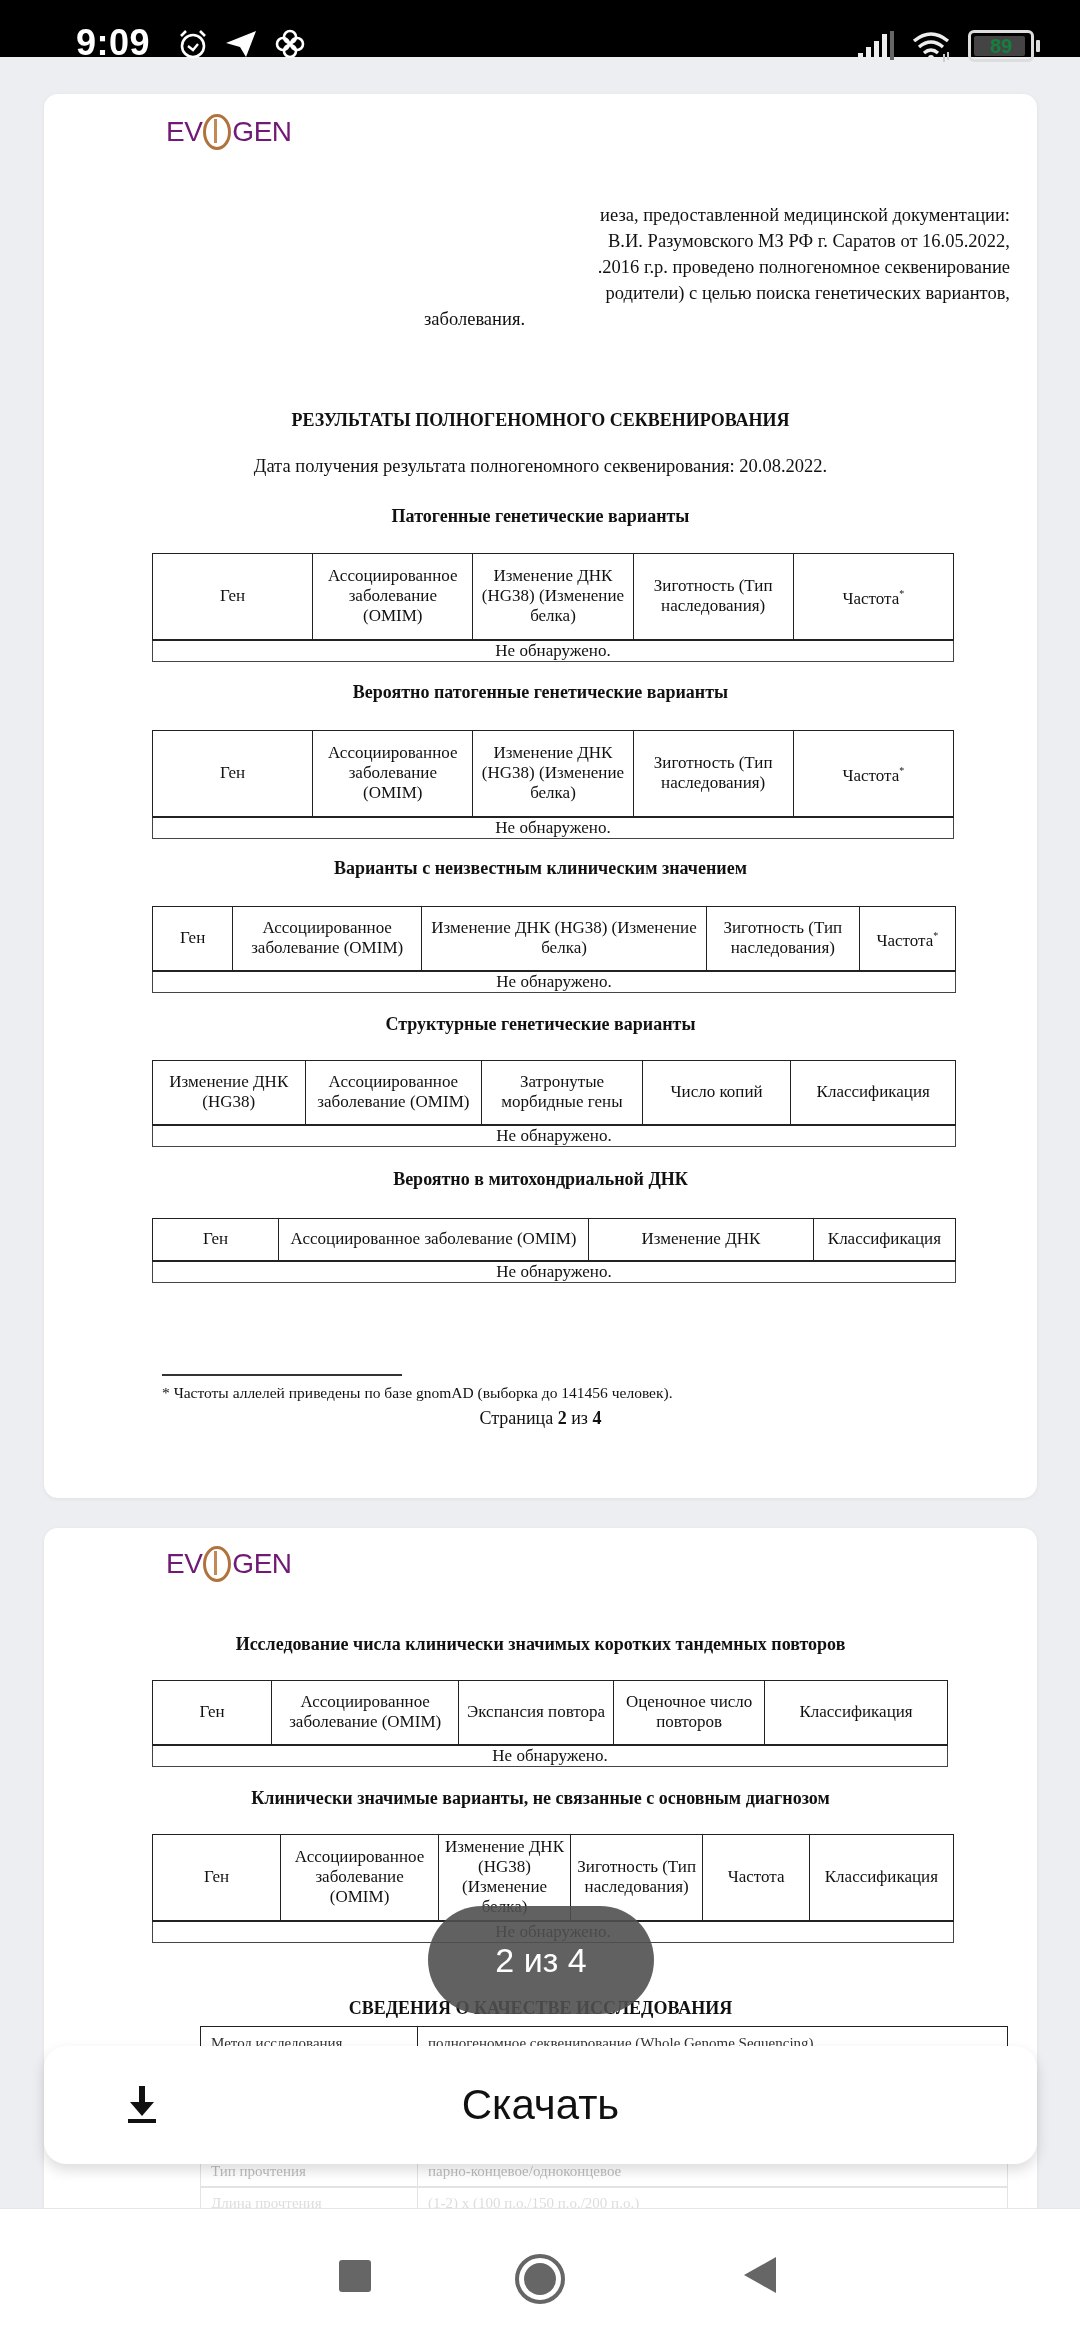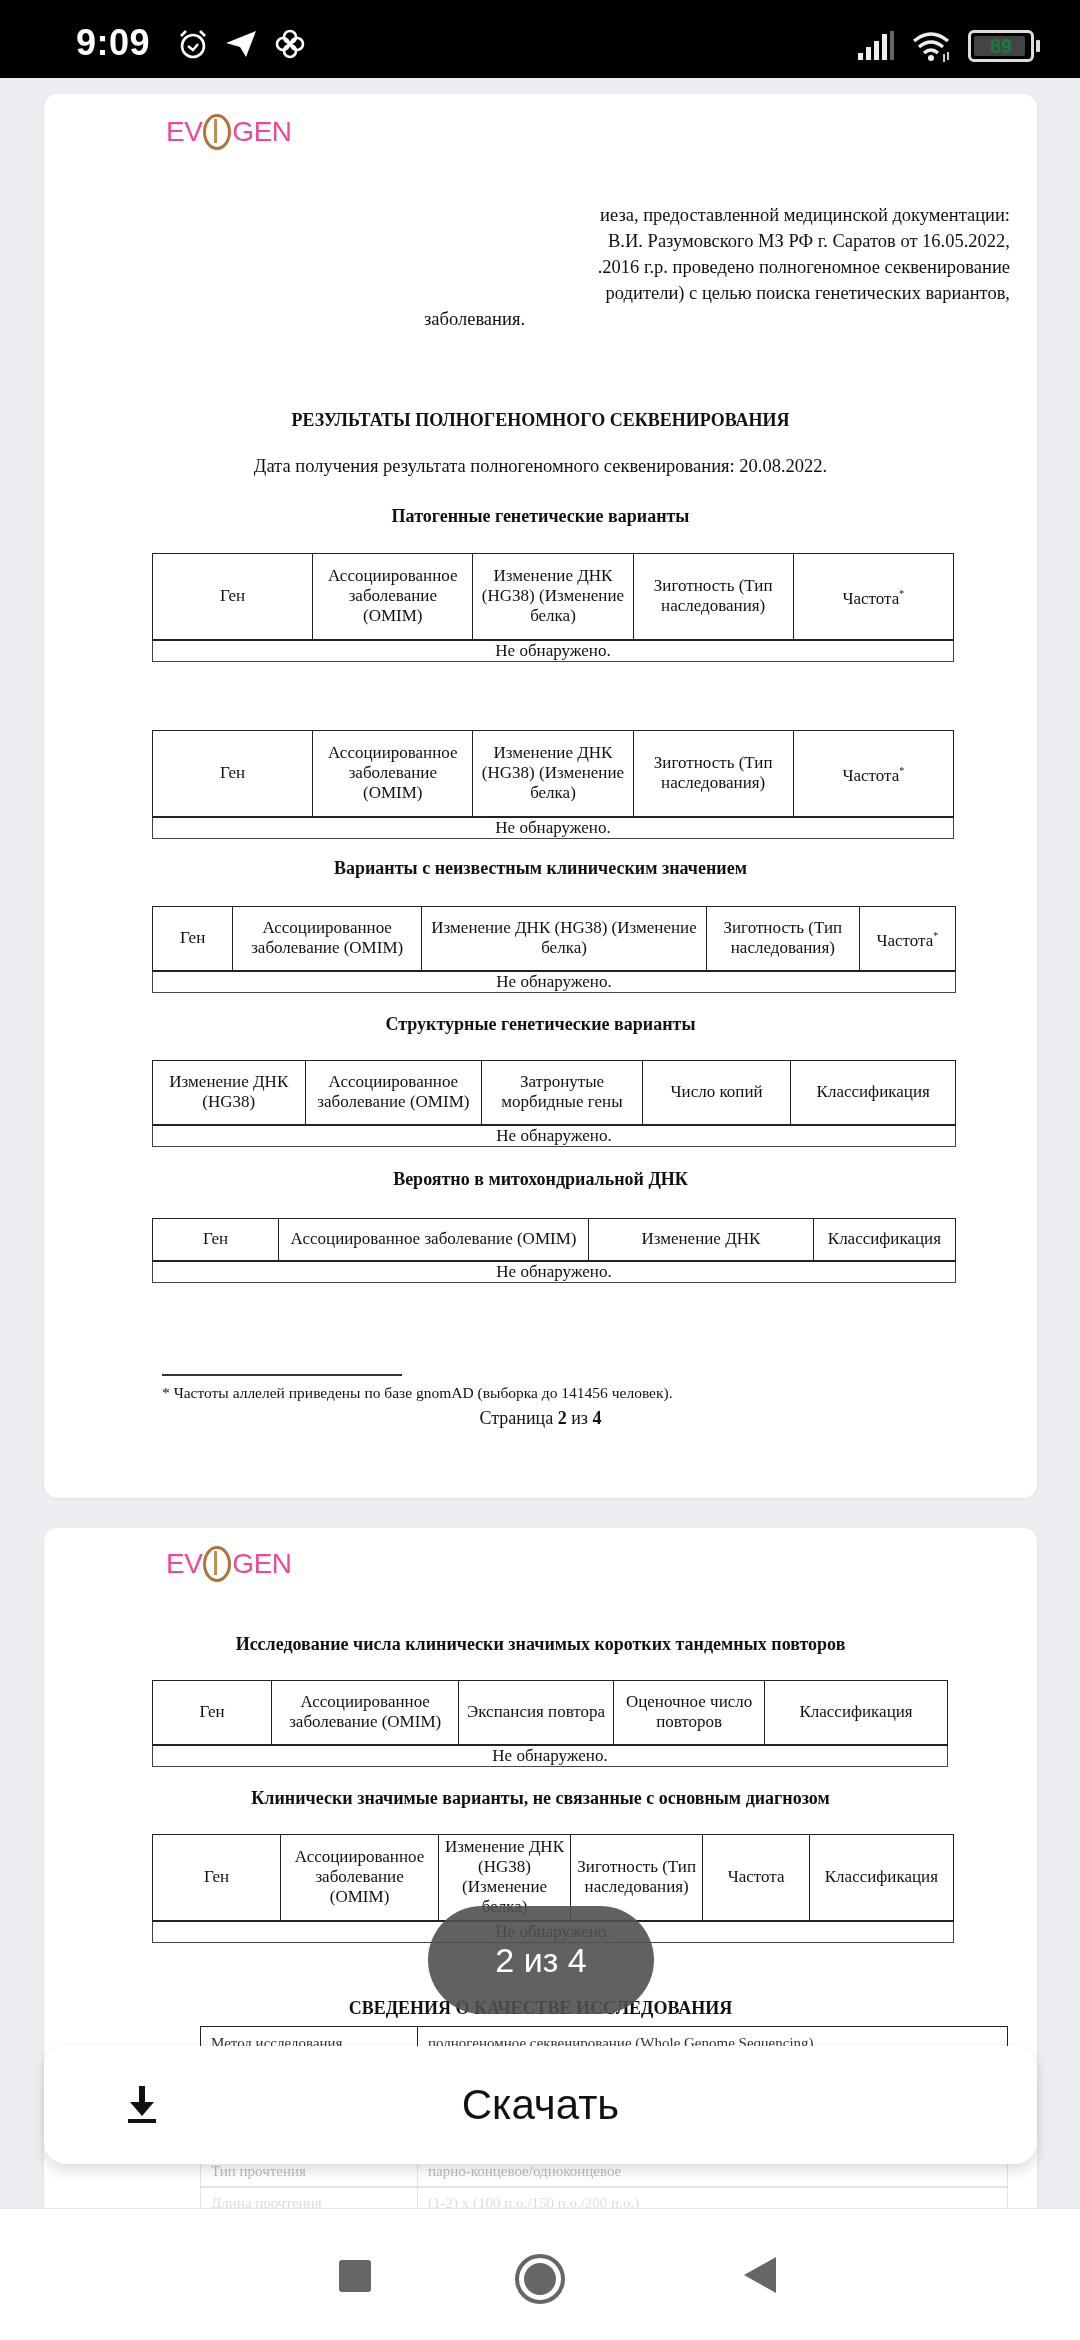--- a/index.html
+++ b/index.html
@@ -1,31 +1,31 @@
 <!DOCTYPE html>
 <html><head>
 <meta charset="utf-8">
 <style>
   html, body { margin:0; padding:0; }
   body { width:1080px; height:2340px; position:relative; overflow:hidden; background:#eceef1; font-family:"Liberation Serif", serif; color:#111; }
-  .statusbar { position:absolute; left:0; top:0; width:1080px; height:78px; background:#000; color:#fff; font-family:"Liberation Sans", sans-serif; }
+  .statusbar { position:absolute; left:0; top:0; width:1080px; height:57px; background:#000; color:#fff; font-family:"Liberation Sans", sans-serif; }
   .statusbar .time { position:absolute; left:76px; top:22px; font-size:36px; font-weight:bold; letter-spacing:0.5px; }
   .statusbar .sicons { position:absolute; left:178px; top:28px; display:flex; gap:16px; align-items:center; }
   .statusbar .ricons { position:absolute; right:46px; top:30px; display:flex; gap:14px; align-items:center; }
   .battery { width:60px; height:26px; border:3px solid #ddd; border-radius:6px; position:relative; display:flex; align-items:center; justify-content:center; }
   .battery .fill { position:absolute; left:3px; top:3px; bottom:3px; right:6px; background:#444; border-radius:2px; }
   .battery .num { position:relative; font-size:20px; font-weight:bold; color:#15803d; }
   .battery::after { content:""; position:absolute; right:-9px; top:7px; width:4px; height:12px; background:#ddd; border-radius:1px; }
 
   .viewer { position:absolute; left:0; top:78px; width:1080px; height:2130px; overflow:hidden; background:#eceef1; }
   .page { position:absolute; left:44px; width:993px; background:#fff; border-radius:14px; box-shadow:0 1px 4px rgba(0,0,0,0.06); }
   .page1 { top:16px; height:1404px; }
   .page2 { top:1450px; height:800px; }
 
-  .logo { position:absolute; left:122px; font-family:"Liberation Sans", sans-serif; font-size:28px; color:#ec4899; letter-spacing:-0.5px; display:flex; align-items:center; }
+  .logo { position:absolute; left:122px; font-family:"Liberation Sans", sans-serif; font-size:28px; color:#701a75; letter-spacing:-0.5px; display:flex; align-items:center; }
   .logo .o { display:inline-block; width:22px; height:30px; border:3px solid #b0733c; border-radius:50%; margin:0 1px; position:relative; }
   .logo .o::after { content:""; position:absolute; left:8px; top:2px; width:3px; height:24px; background:#c28a55; }
 
   .intro { position:absolute; left:190px; top:108px; width:776px; font-size:18.5px; line-height:26px; text-align:right; }
 
   .h-title { position:absolute; left:0; width:993px; text-align:center; font-weight:bold; font-size:18px; }
   .p-text { position:absolute; left:0; width:993px; text-align:center; font-size:18.5px; }
 
   table.rt { position:absolute; border-collapse:collapse; font-size:17px; line-height:20px; text-align:center; }
   table.rt th { border:1px solid #222; font-weight:normal; padding:2px 4px; vertical-align:middle; }
@@ -126,20 +126,21 @@
         <th style="width:20%;">Частота<sup>*</sup></th>
       </tr>
         </thead>
       <tbody>
           <tr>
             <td colspan="5">Не обнаружено.</td>
           </tr>
         </tbody>
     </table>
 
+    <div class="h-title" style="top:588px;">Вероятно патогенные генетические варианты</div>
     <table class="rt" style="left:108px;top:636px;width:802px;">
       <thead>
           <tr style="height:86px;">
         <th style="width:20%;">Ген</th>
         <th style="width:20%;">Ассоциированное заболевание (OMIM)</th>
         <th style="width:20%;">Изменение ДНК (HG38) (Изменение белка)</th>
         <th style="width:20%;">Зиготность (Тип наследования)</th>
         <th style="width:20%;">Частота<sup>*</sup></th>
       </tr>
         </thead>

